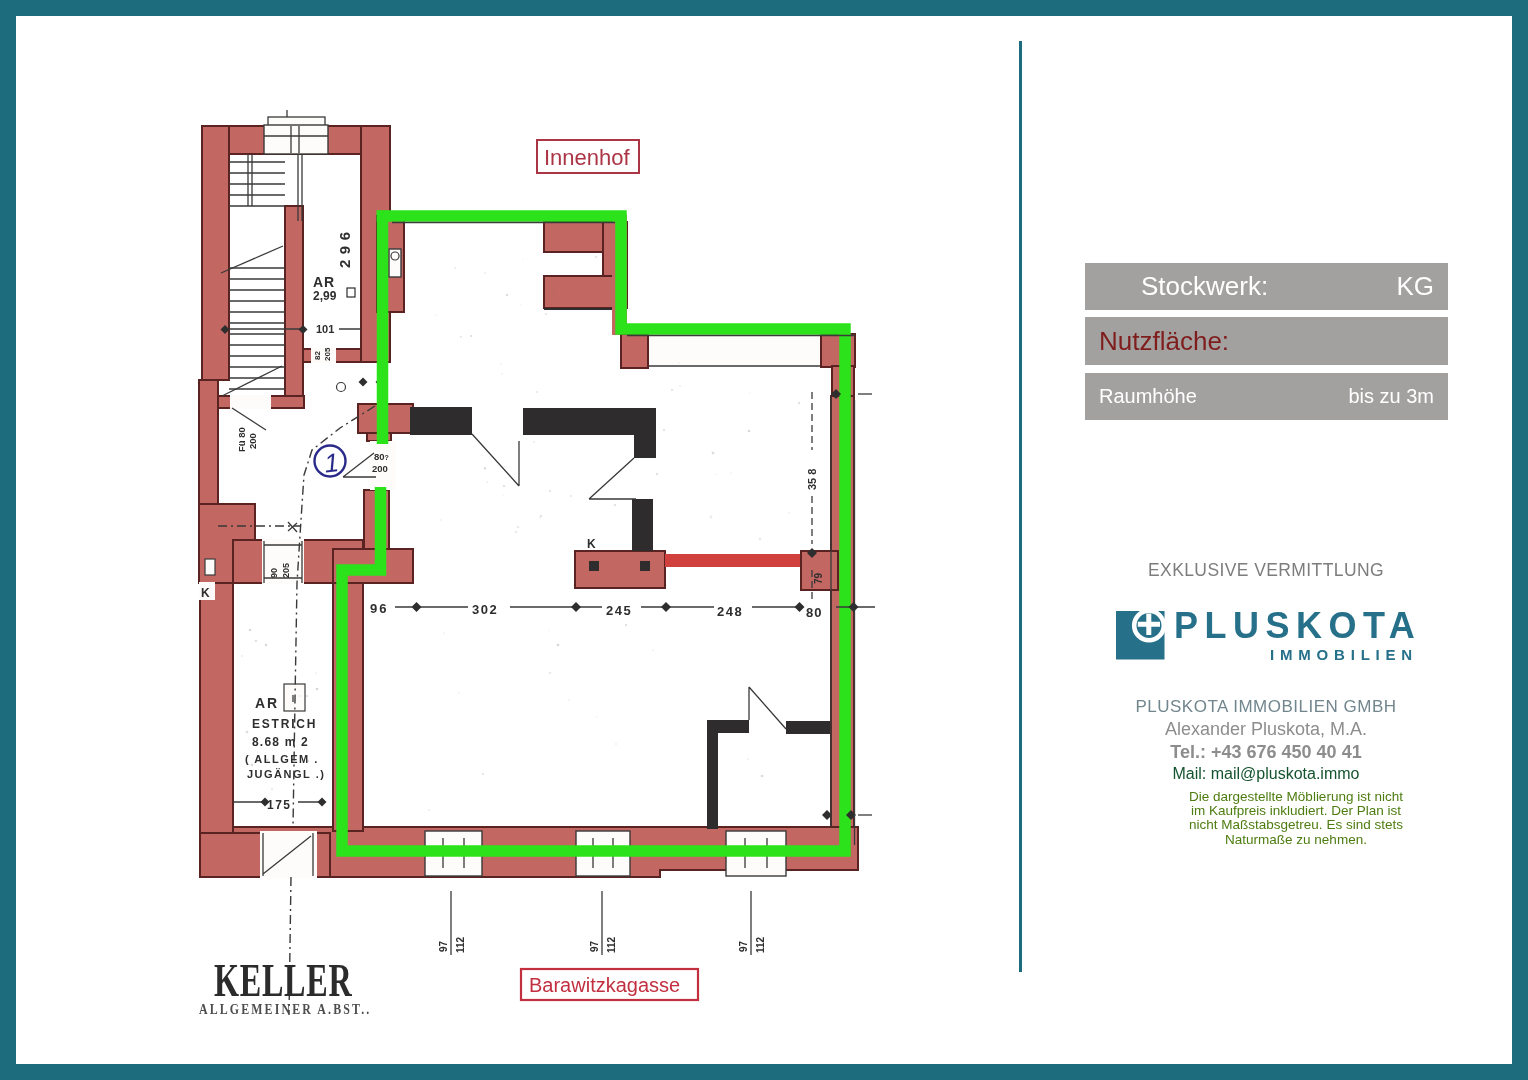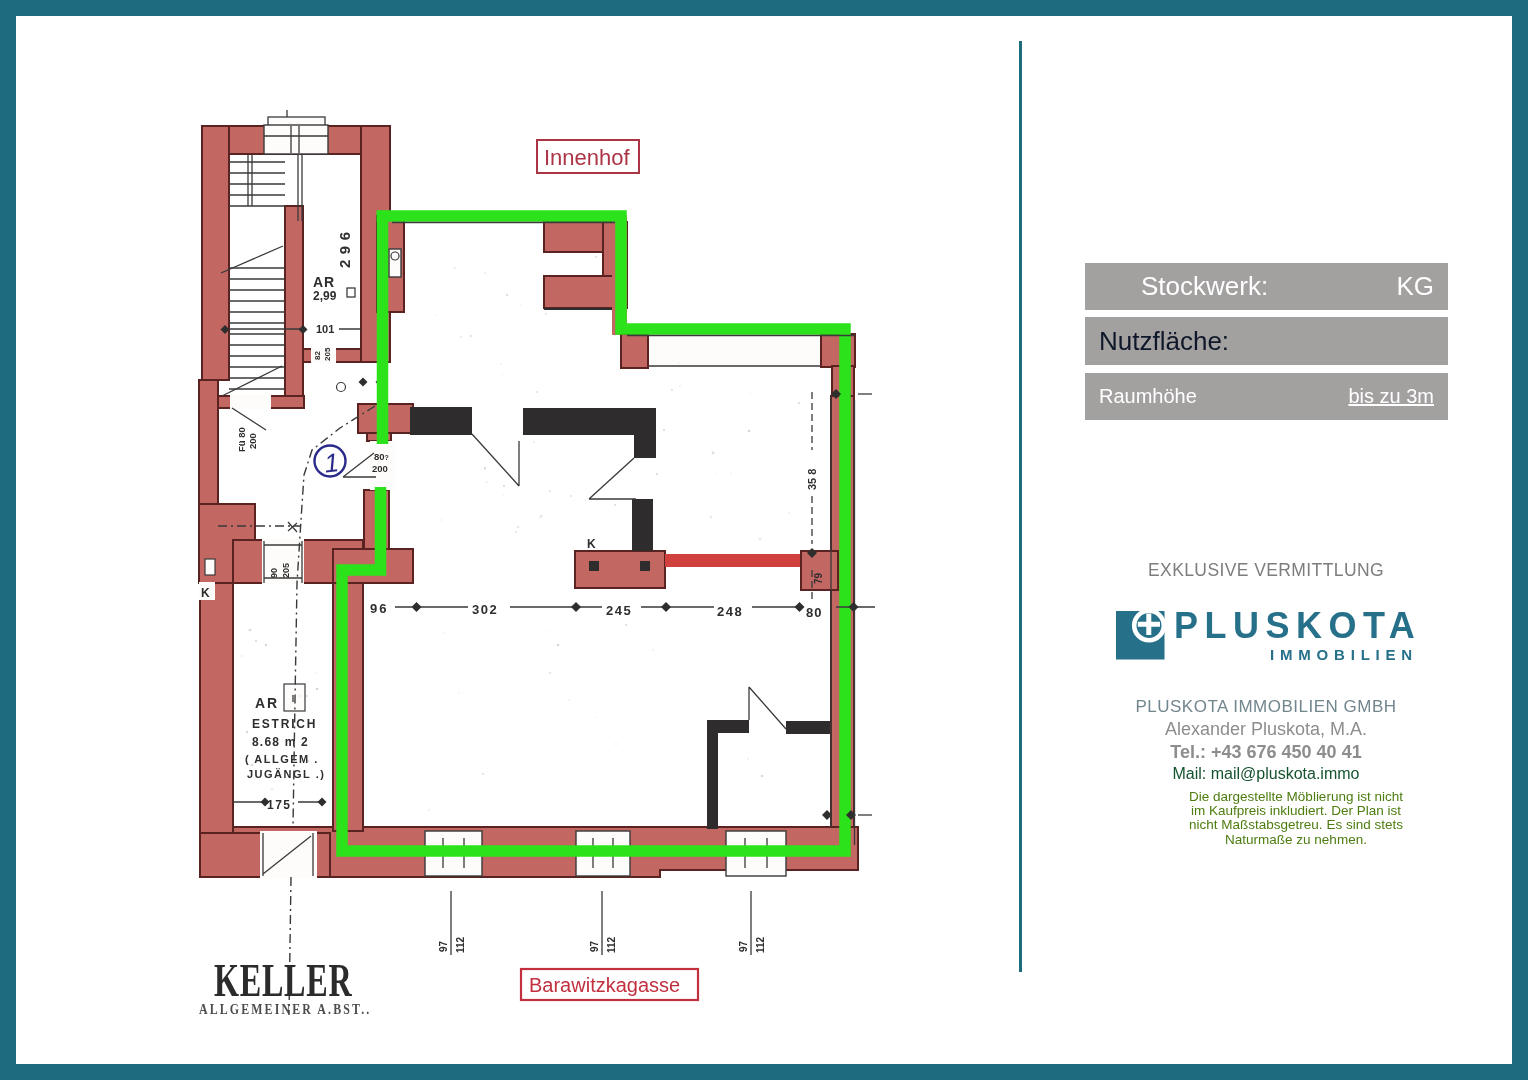--- a/index.html
+++ b/index.html
@@ -338,27 +338,27 @@
 <text transform="translate(214,996) scale(0.70,1)" font-size="46" font-weight="bold" fill="#2b2b2b" font-family="Liberation Serif,serif" letter-spacing="1">KELLER</text>
 
 <text transform="translate(199,1014) scale(0.85,1)" font-size="14" font-weight="bold" fill="#3a3a3a" font-family="Liberation Serif,serif" letter-spacing="2.5" opacity="0.9">ALLGEMEINER A.BST..</text>
 </svg>
 
 <div class="abs" style="left:1085px;top:263px;width:363px;height:47px;background:#a3a0a0;color:#fff;font-size:26px;line-height:47px;">
   <span style="position:absolute;left:14px;margin-left:42px;">Stockwerk:</span>
     <span style="position:absolute;right:14px;">KG</span>
 </div>
 
-<div class="abs" style="left:1085px;top:317px;width:363px;height:48px;background:#a3a0a0;color:#0f172a;font-size:26px;line-height:48px;">
+<div class="abs" style="left:1085px;top:317px;width:363px;height:48px;background:#a3a0a0;color:#7f1d1d;font-size:26px;line-height:48px;">
   <span style="position:absolute;left:14px;">Nutzfläche:</span>
 </div>
 
 <div class="abs" style="left:1085px;top:372.5px;width:363px;height:47px;background:#a3a0a0;color:#fff;font-size:20px;line-height:47px;">
   <span style="position:absolute;left:14px;">Raumhöhe</span>
-    <span style="position:absolute;right:14px;text-decoration:underline;">bis zu 3m</span>
+    <span style="position:absolute;right:14px;">bis zu 3m</span>
 </div>
 
 <div class="abs" style="left:1020px;top:560px;width:492px;text-align:center;color:#7d7d7d;font-size:17.5px;letter-spacing:0.4px;">EXKLUSIVE VERMITTLUNG</div>
 
 <svg class="abs" style="left:1100px;top:595px;" width="330" height="80" viewBox="0 0 330 80">
   <rect x="16" y="16" width="48.5" height="48.5" fill="#26708a"></rect>
   <circle cx="49" cy="30.5" r="14.8" fill="#26708a" stroke="#ffffff" stroke-width="4.6"></circle>
   <path d="M 37.8 29.2 H 60 M 48.8 18.5 V 40" stroke="#ffffff" stroke-width="5"></path>
   <text x="74" y="43" fill="#26708a" font-size="36" font-weight="bold" letter-spacing="6.5" font-family="Liberation Sans,sans-serif">PLUSKOTA</text>
   <text x="170" y="64.5" fill="#26708a" font-size="15" font-weight="bold" letter-spacing="5.8" font-family="Liberation Sans,sans-serif">IMMOBILIEN</text>

